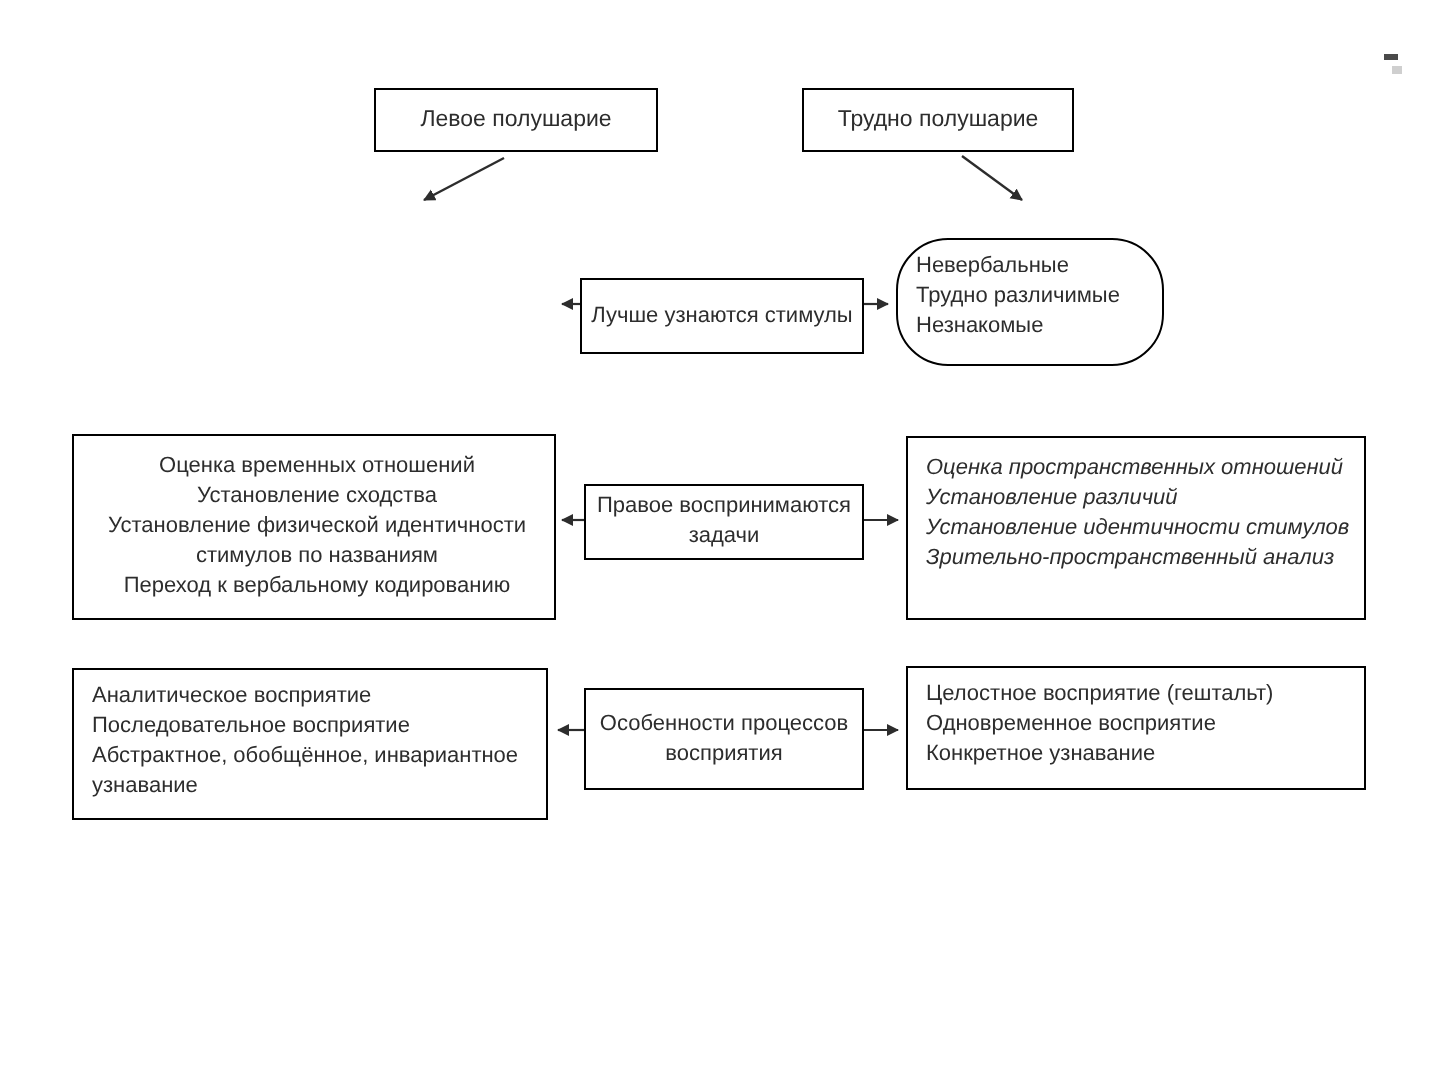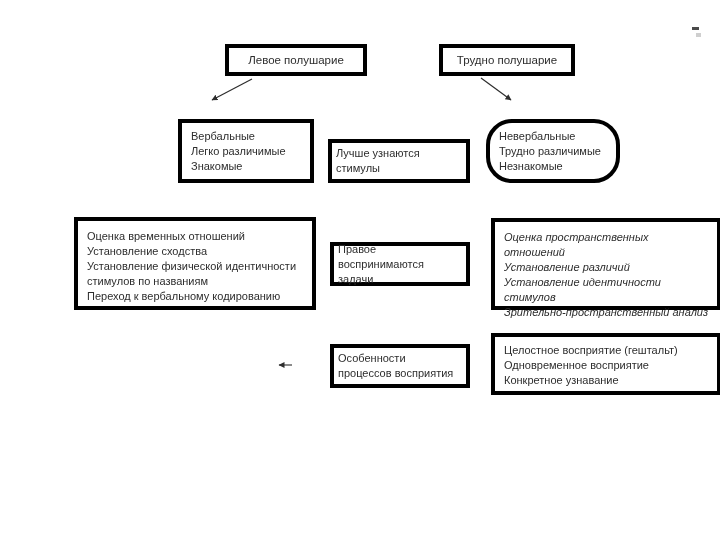--- a/index.html
+++ b/index.html
@@ -20,60 +20,60 @@
     position: absolute;
     left: 0;
     top: 0;
     width: 720px;
     height: 540px;
     pointer-events: none;
   }
   .box {
     position: absolute;
     box-sizing: border-box;
-    border: 4px solid #000000;
+    border: 1px solid #000000;
     background: #ffffff;
     font-size: 11px;
     line-height: 15px;
-    margin-left: 38px;
   }
   .title-box {
     display: flex;
     align-items: center;
     justify-content: center;
     font-size: 11.5px;
   }
   .side-box {
     padding: 6px 6px 4px 9px;
     white-space: pre-line;
   }
   .center-box {
     display: flex;
     align-items: center;
     justify-content: center;
+    text-align: center;
     padding: 18px 4px;
   }
 
   
   #title-left   { left: 187px; top: 44px;  width: 142px; height: 32px; }
   #title-right  { left: 401px; top: 44px;  width: 136px; height: 32px; }
 
   
   #r0-left      { left: 140px; top: 119px; width: 136px; height: 64px; }
   #r0-center    { left: 290px; top: 139px; width: 142px; height: 28px; }
   #r0-right     { left: 448px; top: 119px; width: 134px; height: 64px; border-radius: 26px; }
 
   
-  #r1-left      { left: 36px;  top: 217px; width: 242px; height: 93px; padding-top: 8px; }
+  #r1-left      { left: 36px;  top: 217px; width: 242px; height: 93px; padding-top: 8px; text-align: center; }
   #r1-center    { left: 292px; top: 242px; width: 140px; height: 36px; }
   #r1-right     { left: 453px; top: 218px; width: 230px; height: 92px; padding-top: 8px; font-style: italic; }
 
   
   #r2-left      { left: 36px;  top: 334px; width: 238px; height: 76px; }
-  #r2-center    { left: 292px; top: 344px; width: 140px; height: 41px; }
+  #r2-center    { left: 292px; top: 344px; width: 140px; height: 51px; }
   #r2-right     { left: 453px; top: 333px; width: 230px; height: 62px; }
 
   
   .smudge-dash {
     position: absolute;
     left: 692px;
     top: 27px;
     width: 7px;
     height: 3px;
     background: #4a4a4a;
@@ -108,38 +108,38 @@
     <line x1="292" y1="260" x2="281" y2="260" stroke="#2d2d2d" stroke-width="1.1" marker-end="url(#ah)"></line>
     <line x1="432" y1="260" x2="449" y2="260" stroke="#2d2d2d" stroke-width="1.1" marker-end="url(#ah)"></line>
 
     <line x1="292" y1="365" x2="279" y2="365" stroke="#2d2d2d" stroke-width="1.1" marker-end="url(#ah)"></line>
     <line x1="432" y1="365" x2="449" y2="365" stroke="#2d2d2d" stroke-width="1.1" marker-end="url(#ah)"></line>
   </svg>
 
   <div class="box title-box" id="title-left">Левое полушарие</div>
   <div class="box title-box" id="title-right">Трудно полушарие</div>
 
-  <div class="box side-box" id="r0-left">Вербальные
-Легко различимые
-Знакомые</div>
   <div class="box center-box" id="r0-center">Лучше узнаются стимулы</div>
   <div class="box side-box" id="r0-right">Невербальные
 Трудно различимые
 Незнакомые</div>
 
   <div class="box side-box" id="r1-left">Оценка временных отношений
 Установление сходства
 Установление физической идентичности стимулов по названиям
 Переход к вербальному кодированию</div>
   <div class="box center-box" id="r1-center">Правое воспринимаются задачи</div>
   <div class="box side-box" id="r1-right">Оценка пространственных отношений
 Установление различий
 Установление идентичности стимулов
 Зрительно-пространственный анализ</div>
 
+  <div class="box side-box" id="r2-left">Аналитическое восприятие
+Последовательное восприятие
+Абстрактное, обобщённое, инвариантное узнавание</div>
   <div class="box center-box" id="r2-center">Особенности процессов восприятия</div>
   <div class="box side-box" id="r2-right">Целостное восприятие (гештальт)
 Одновременное восприятие
 Конкретное узнавание</div>
 
   <div class="smudge-dash"></div>
   <div class="smudge-dot"></div>
 
 </div>
 

